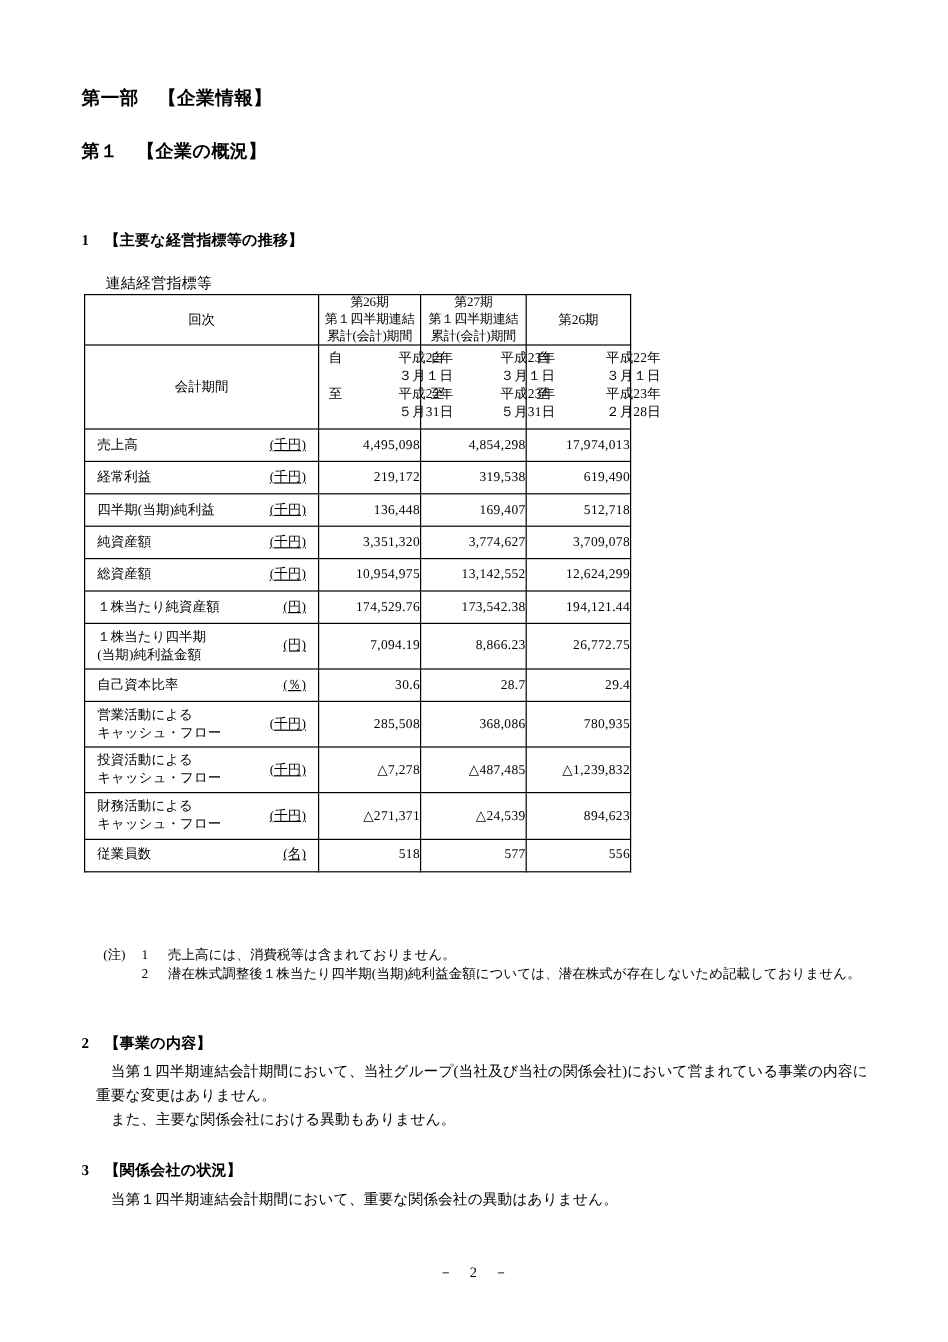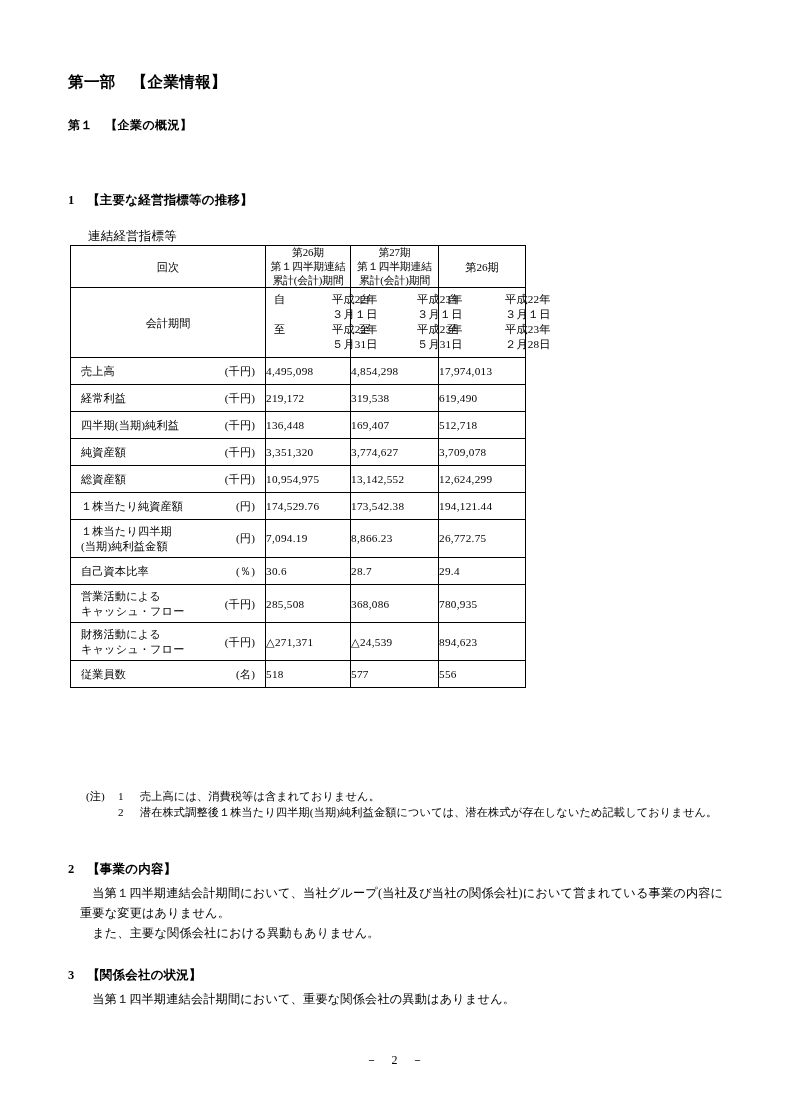--- a/index.html
+++ b/index.html
@@ -30,21 +30,21 @@
     top: 72px;
     font-size: 15.5px;
     font-weight: bold;
     letter-spacing: 0.4px;
     white-space: pre;
   }
   .h-sec {
     position: absolute;
     left: 68px;
     top: 117px;
-    font-size: 12px;
+    font-size: 15px;
     font-weight: bold;
     letter-spacing: 0.4px;
     white-space: pre;
   }
   .h-item {
     position: absolute;
     font-size: 12.5px;
     font-weight: bold;
     letter-spacing: 0.2px;
     white-space: pre;
@@ -85,20 +85,21 @@
   }
   .col-label  { width: 195px; }
   .col-d1     { width: 85px; }
   .col-d2     { width: 88px; }
   .col-d3     { width: 87px; }
 
   .cell-center {
     text-align: center;
   }
   .cell-num {
+    text-align: right;
     padding-right: 7px;
     letter-spacing: 0.3px;
   }
   .hdr-period {
     text-align: center;
     padding: 3px 2px 4px 2px;
     line-height: 1.34;
     white-space: pre-line;
     font-size: 10.8px;
     letter-spacing: -0.1px;
@@ -120,20 +121,21 @@
   }
   .lbl .txt {
     white-space: pre-line;
     line-height: 1.3;
     letter-spacing: 0.1px;
   }
   .lbl .unit {
     white-space: nowrap;
     padding-left: 6px;
     letter-spacing: 0.1px;
+    text-decoration: underline;
   }
   .lbl.tall { min-height: 34px; }
   .lbl.taller { min-height: 46px; }
 
   
   .fp {
     display: grid;
     grid-template-columns: 18px 1fr;
     row-gap: 0;
     padding: 4px 8px 5px 8px;
@@ -350,20 +352,32 @@
                 <span class="unit">(千円)</span>
               </div>
             </td>
             <td class="cell-num">285,508</td>
             <td class="cell-num">368,086</td>
             <td class="cell-num">780,935</td>
           </tr>
           <tr>
             <td>
               <div class="lbl tall">
+                <span class="txt">投資活動による
+キャッシュ・フロー</span>
+                <span class="unit">(千円)</span>
+              </div>
+            </td>
+            <td class="cell-num">△7,278</td>
+            <td class="cell-num">△487,485</td>
+            <td class="cell-num">△1,239,832</td>
+          </tr>
+          <tr>
+            <td>
+              <div class="lbl tall">
                 <span class="txt">財務活動による
 キャッシュ・フロー</span>
                 <span class="unit">(千円)</span>
               </div>
             </td>
             <td class="cell-num">△271,371</td>
             <td class="cell-num">△24,539</td>
             <td class="cell-num">894,623</td>
           </tr>
           <tr>

